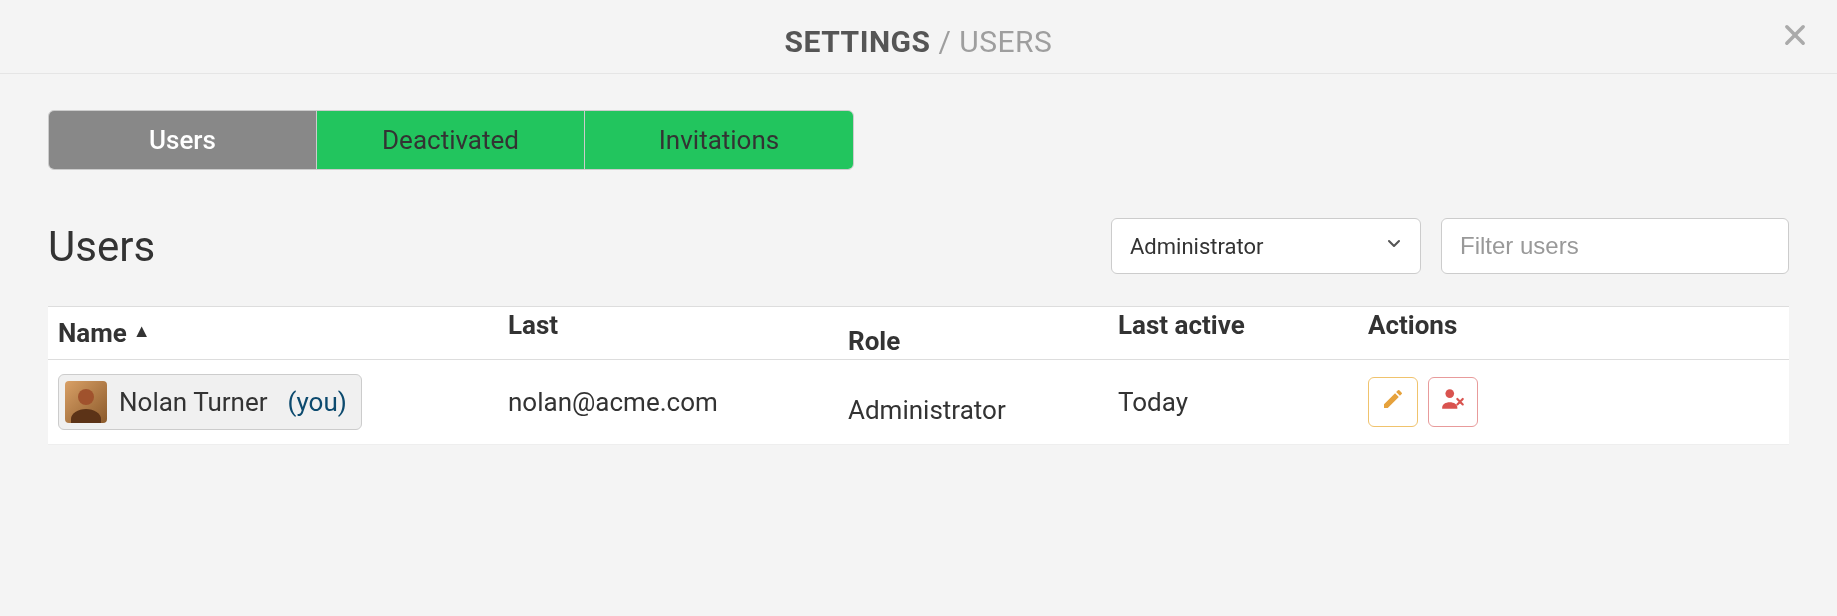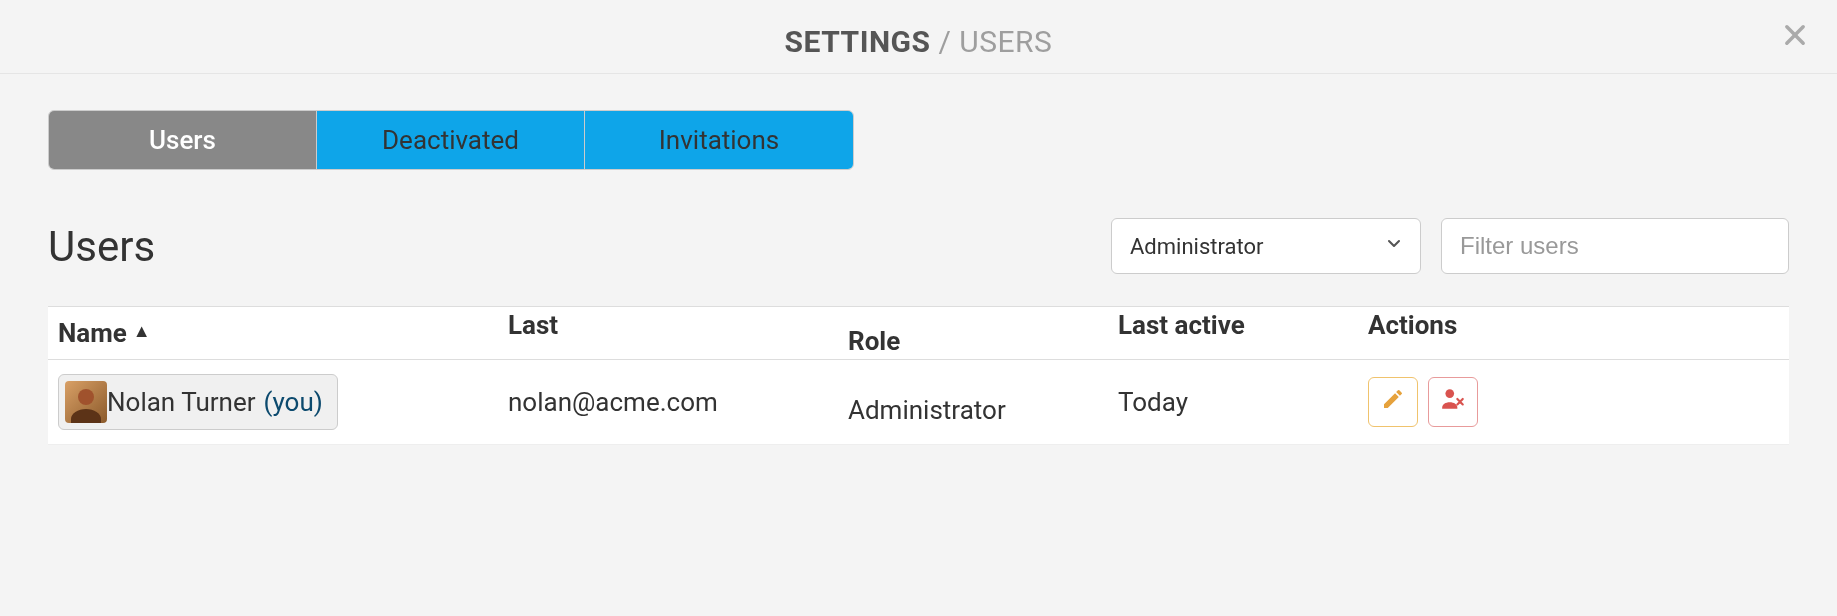--- a/index.html
+++ b/index.html
@@ -44,21 +44,21 @@
   .tabs {
     display: flex;
     border: 1px solid #ccc;
     border-radius: 6px;
     overflow: hidden;
     width: max-content;
   }
   .tab {
     padding: 14px 48px;
     font-size: 26px;
-    background: #0ea5e9;
+    background: #22c55e;
     color: #333;
     cursor: pointer;
     border-right: 1px solid #ccc;
     min-width: 268px;
     text-align: center;
   }
   .tab:last-child { border-right: none; }
   .tab.active {
     background: #888;
     color: #fff;
@@ -138,21 +138,21 @@
     display: flex;
     align-items: center;
     padding: 14px 10px;
     border-bottom: 1px solid #eee;
     font-size: 26px;
     background: #fff;
   }
   .user-chip {
     display: inline-flex;
     align-items: center;
-    gap: 0;
+    gap: 12px;
     border: 1px solid #ccc;
     background: #f0f0f0;
     border-radius: 6px;
     padding: 6px 14px 6px 6px;
   }
   .avatar {
     width: 42px;
     height: 42px;
     border-radius: 4px;
     background: linear-gradient(135deg, #d9a066 0%, #8b5a2b 100%);

